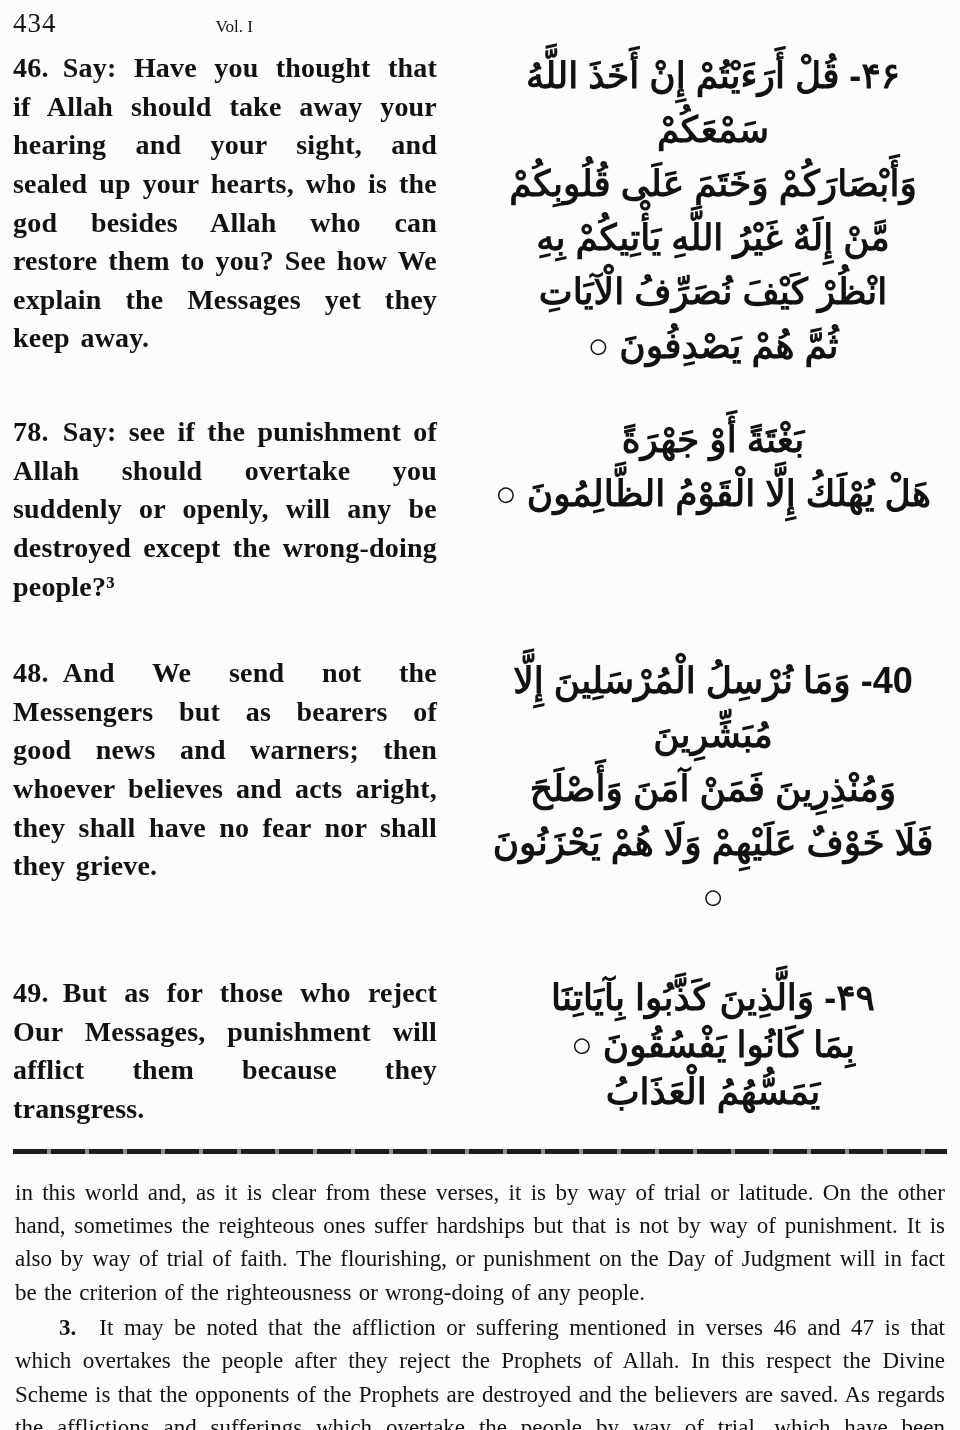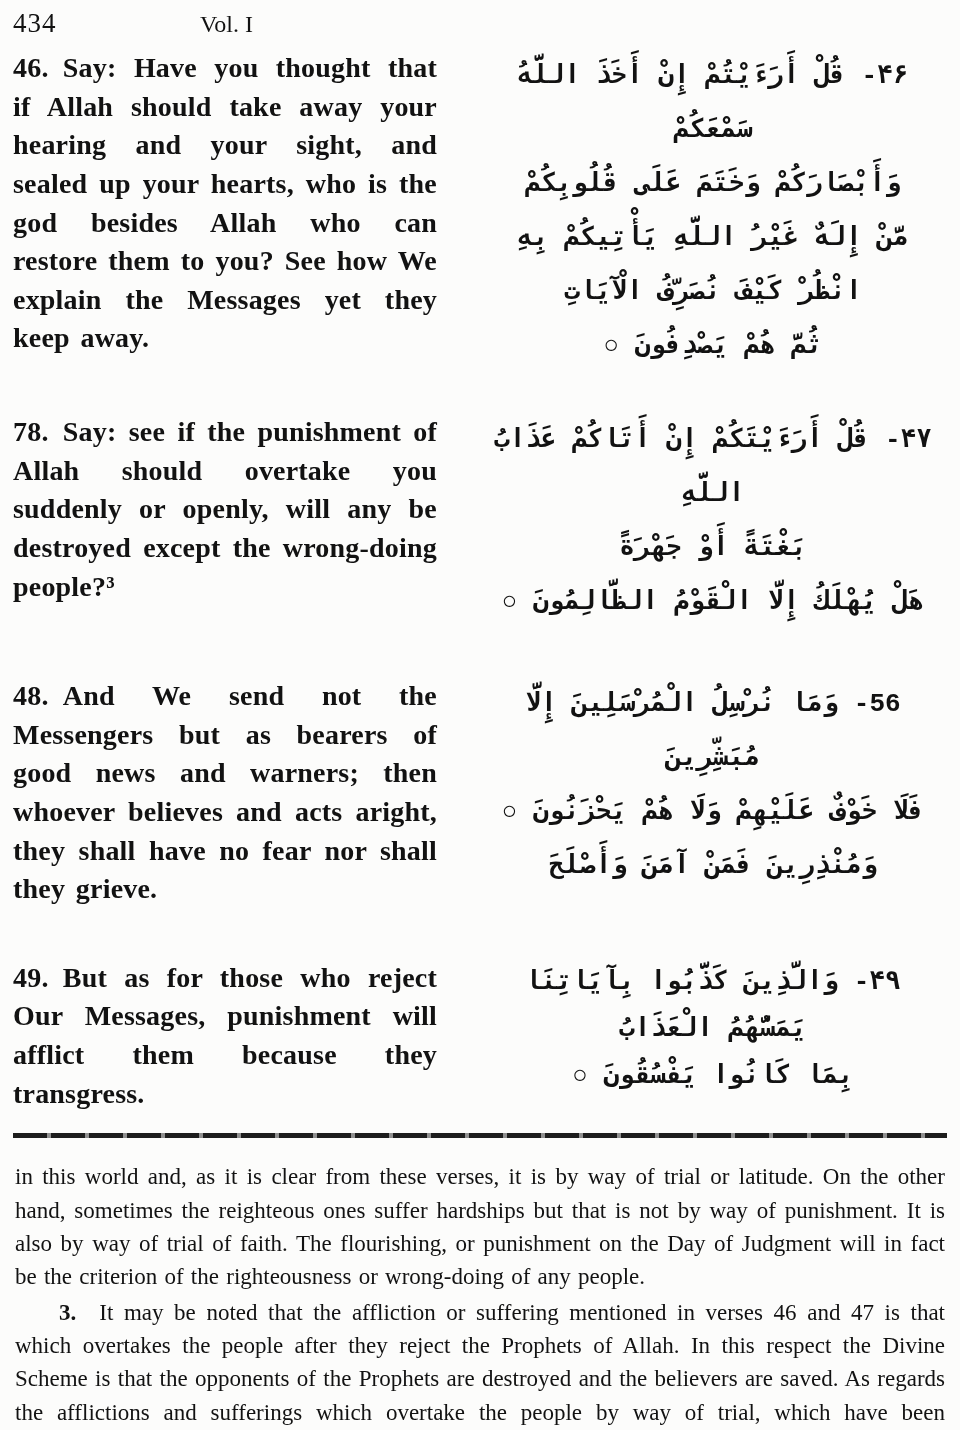--- a/index.html
+++ b/index.html
@@ -7,37 +7,37 @@
     width:960px;height:1430px;overflow:hidden;
     background:#fcfcfb;color:#121212;
     font-family:"Liberation Serif", serif;
   }
   .page{padding:8px 13px 0 13px;}
 
   
   .header{display:flex;align-items:baseline;margin-bottom:10px;}
   .pageno{font-size:27px;width:120px;letter-spacing:1px;}
   .title{flex:1;text-align:center;font-style:italic;font-size:27px;word-spacing:6px;}
-  .vol{width:120px;text-align:right;font-size:24px;}
+  .vol{width:120px;text-align:right;font-size:17px;}
 
   
   .verse-row{display:flex;justify-content:space-between;align-items:flex-start;}
   .row-46{margin-bottom:40px;}
   .row-47{margin-bottom:48px;}
   .row-48{margin-bottom:50px;}
   .row-49{margin-bottom:0;}
   .english{
     width:424px;margin:0;
     font-weight:bold;font-size:28px;line-height:1.38;
     text-align:justify;word-spacing:3.5px;letter-spacing:.2px;
   }
   .arabic{
     width:468px;direction:rtl;text-align:center;
-    font-family:Liberation Mono, monospace;
-    font-size:26px;font-weight:bold;
+    font-family:Liberation Sans, sans-serif;
+    font-size:36px;font-weight:bold;
   }
   .aline{display:block;line-height:54px;}
   .row-49 .aline{line-height:47px;}
 
   
   .divider{
     height:5px;margin:20px 0 16px 0;
     background:repeating-linear-gradient(90deg,#1d1d1d 0 34px,#8f8f8f 34px 38px);
   }
 
@@ -70,41 +70,40 @@
         <span class="aline">وَأَبْصَارَكُمْ وَخَتَمَ عَلَى قُلُوبِكُمْ</span>
         <span class="aline">مَّنْ إِلَهٌ غَيْرُ اللَّهِ يَأْتِيكُمْ بِهِ</span>
         <span class="aline">انْظُرْ كَيْفَ نُصَرِّفُ الْآيَاتِ</span>
         <span class="aline">ثُمَّ هُمْ يَصْدِفُونَ ○</span>
       </div>
     </div>
 
     <div class="verse-row row-47">
       <p class="english">78. Say: see if the punishment of Allah should overtake you suddenly or openly, will any be destroyed except the wrong-doing people?³</p>
       <div class="arabic">
-        <span class="aline">۴۷- قُلْ أَرَءَيْتَكُمْ إِنْ أَتَاكُمْ عَذَابُ اللَّهِ</span>
         <span class="aline">بَغْتَةً أَوْ جَهْرَةً</span>
         <span class="aline">هَلْ يُهْلَكُ إِلَّا الْقَوْمُ الظَّالِمُونَ ○</span>
       </div>
     </div>
 
     <div class="verse-row row-48">
       <p class="english">48. And We send not the Messengers but as bearers of good news and warners; then whoever believes and acts aright, they shall have no fear nor shall they grieve.</p>
       <div class="arabic">
-        <span class="aline">56- وَمَا نُرْسِلُ الْمُرْسَلِينَ إِلَّا مُبَشِّرِينَ</span>
+        <span class="aline">40- وَمَا نُرْسِلُ الْمُرْسَلِينَ إِلَّا مُبَشِّرِينَ</span>
+        <span class="aline">وَمُنْذِرِينَ فَمَنْ آمَنَ وَأَصْلَحَ</span>
         <span class="aline">فَلَا خَوْفٌ عَلَيْهِمْ وَلَا هُمْ يَحْزَنُونَ ○</span>
-        <span class="aline">وَمُنْذِرِينَ فَمَنْ آمَنَ وَأَصْلَحَ</span>
       </div>
     </div>
 
     <div class="verse-row row-49">
       <p class="english">49. But as for those who reject Our Messages, punishment will afflict them because they transgress.</p>
       <div class="arabic">
         <span class="aline">۴۹- وَالَّذِينَ كَذَّبُوا بِآيَاتِنَا</span>
+        <span class="aline">بِمَا كَانُوا يَفْسُقُونَ ○</span>
         <span class="aline">يَمَسُّهُمُ الْعَذَابُ</span>
-        <span class="aline">بِمَا كَانُوا يَفْسُقُونَ ○</span>
       </div>
     </div>
 
   </div>
 
   <div class="divider"></div>
 
   <div class="footnotes">
     <p class="fn">in this world and, as it is clear from these verses, it is by way of trial or latitude. On the other hand, sometimes the reighteous ones suffer hardships but that is not by way of punishment. It is also by way of trial of faith. The flourishing, or punishment on the Day of Judgment will in fact be the criterion of the righteousness or wrong-doing of any people.</p>
     <p class="fn indent"><span class="fn-num">3.</span><span> It may be noted that the affliction or suffering mentioned in verses 46 and 47 is that which overtakes the people after they reject the Prophets of Allah. In this respect the Divine Scheme is that the opponents of the Prophets are destroyed and the believers are saved. As regards the afflictions and sufferings which overtake the people by way of trial, which have been mentioned by the words </span><span class="it">Ba'sa</span><span> and </span><span class="it">Darra</span><span> in verses 42 and 43, they are not implied in the sufferings and afflictions referred to in verses 46 and 47, because </span></p>

